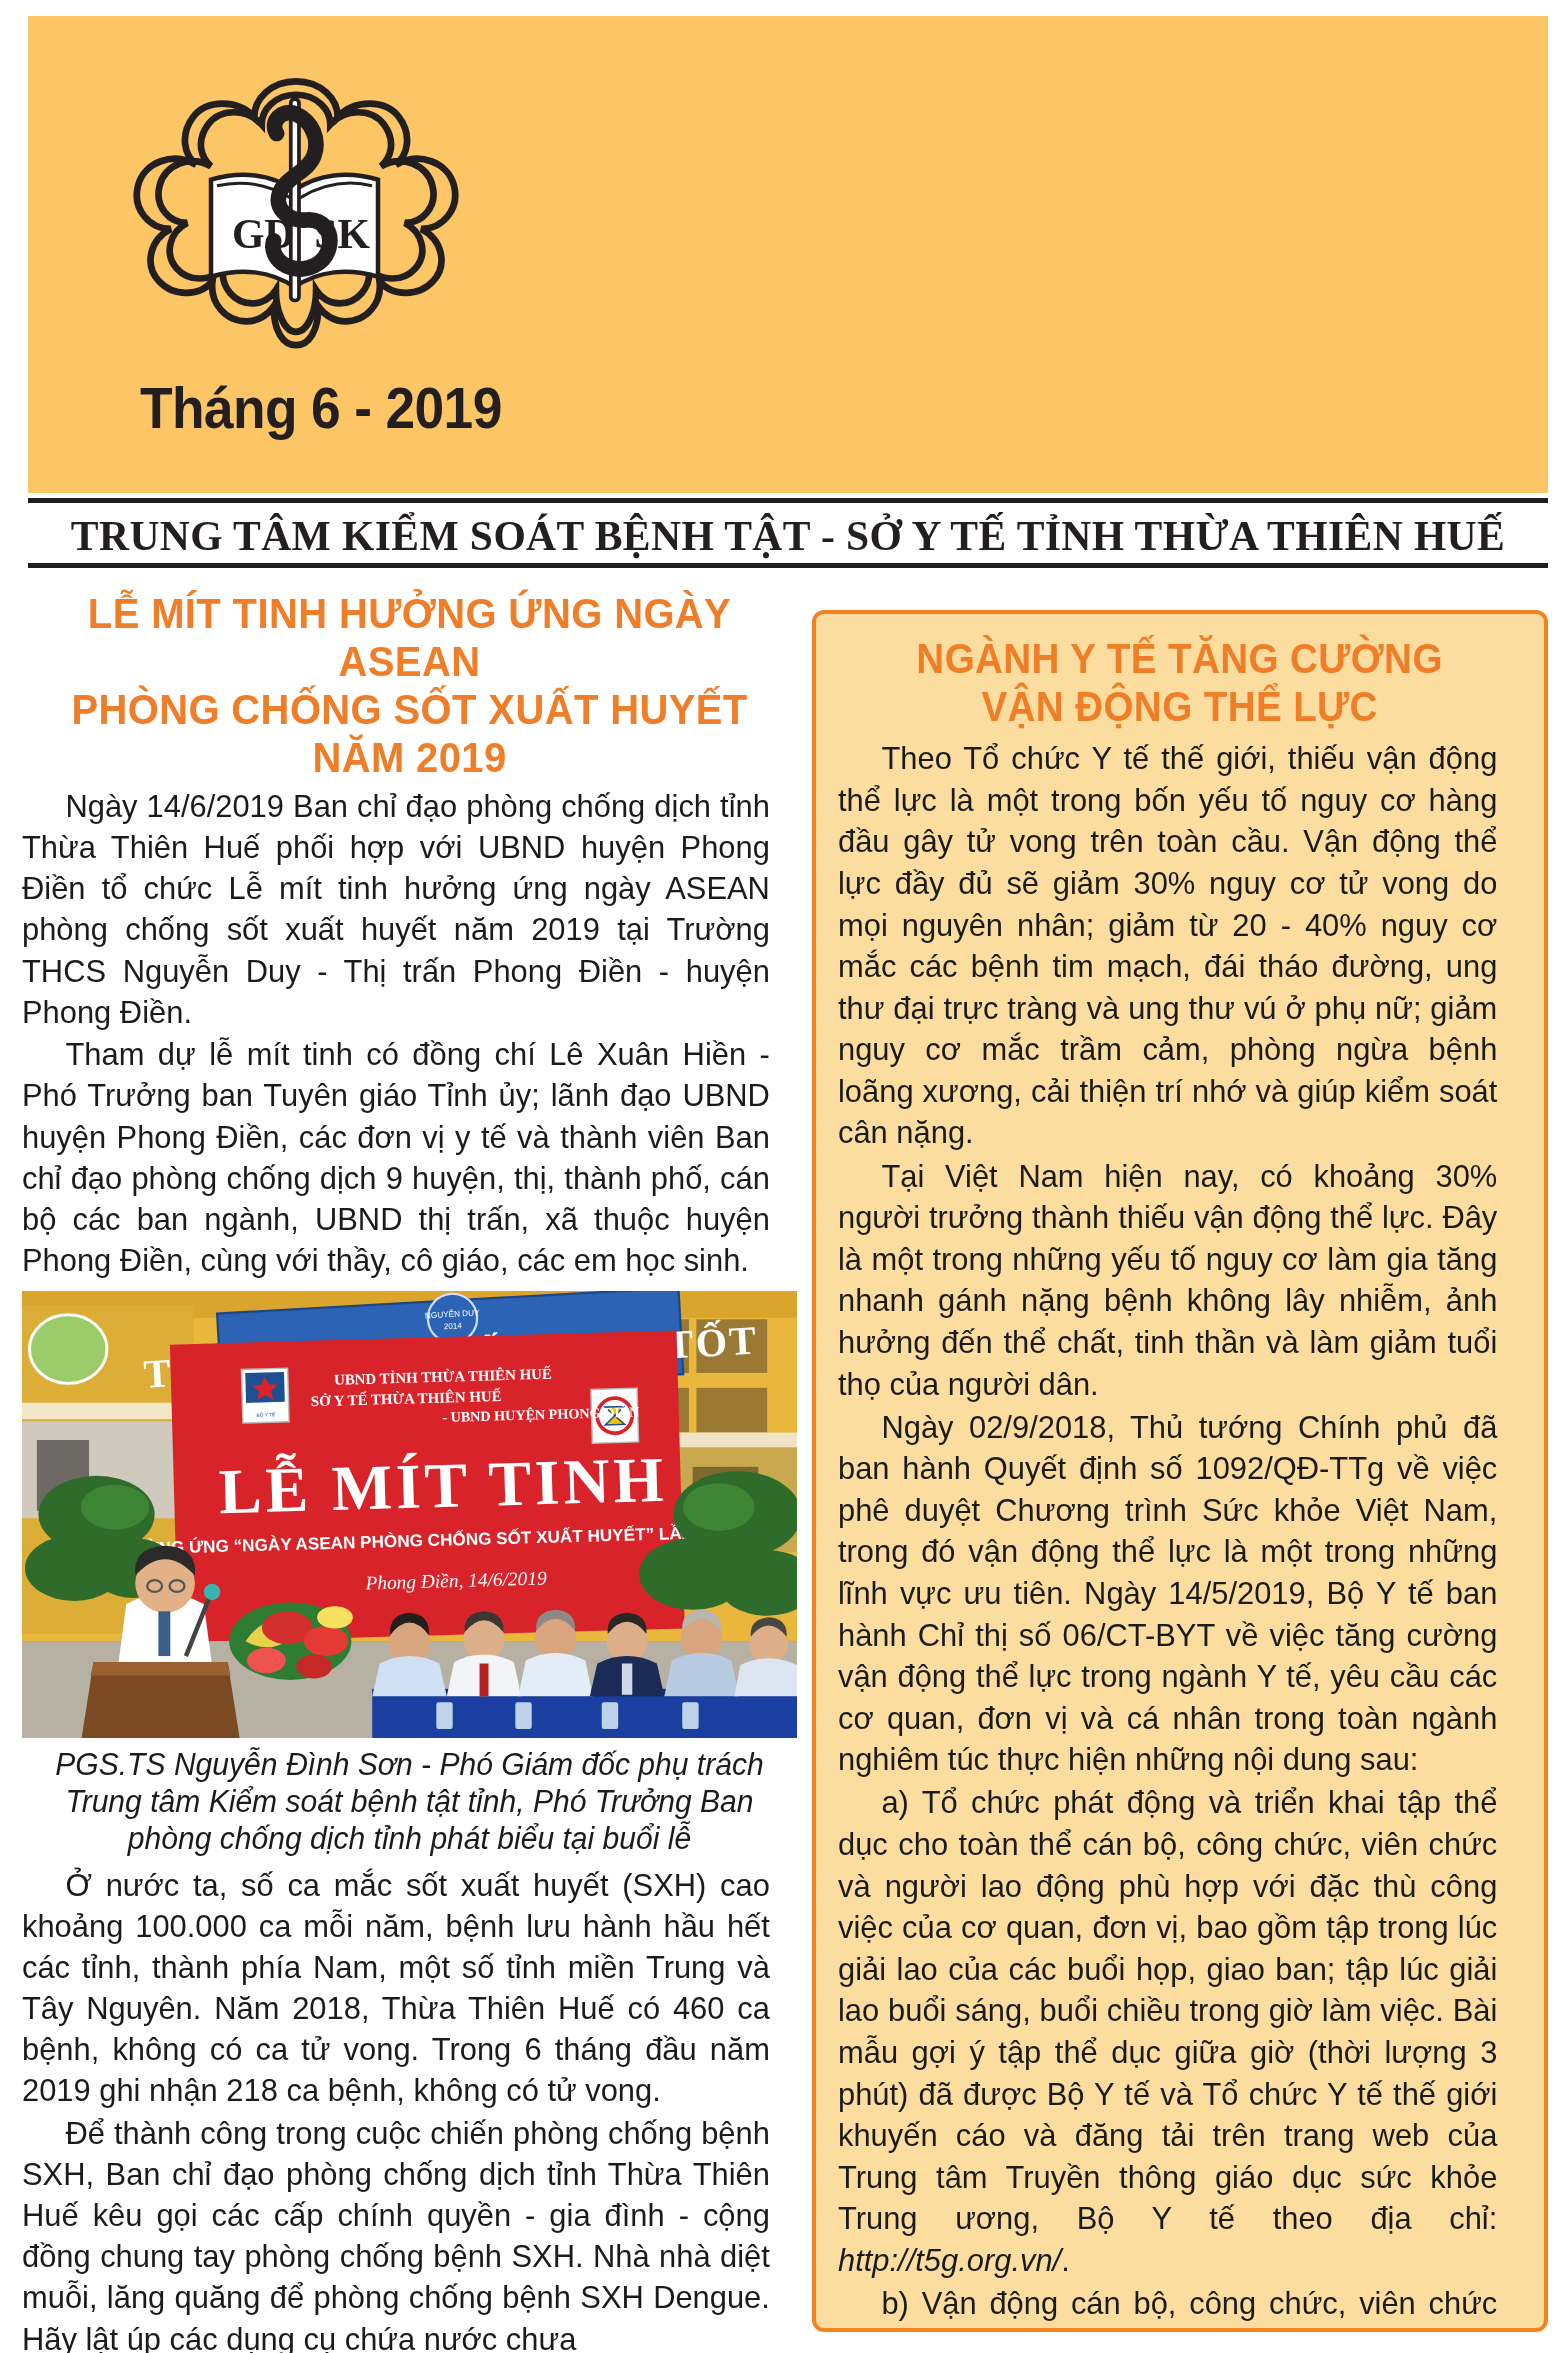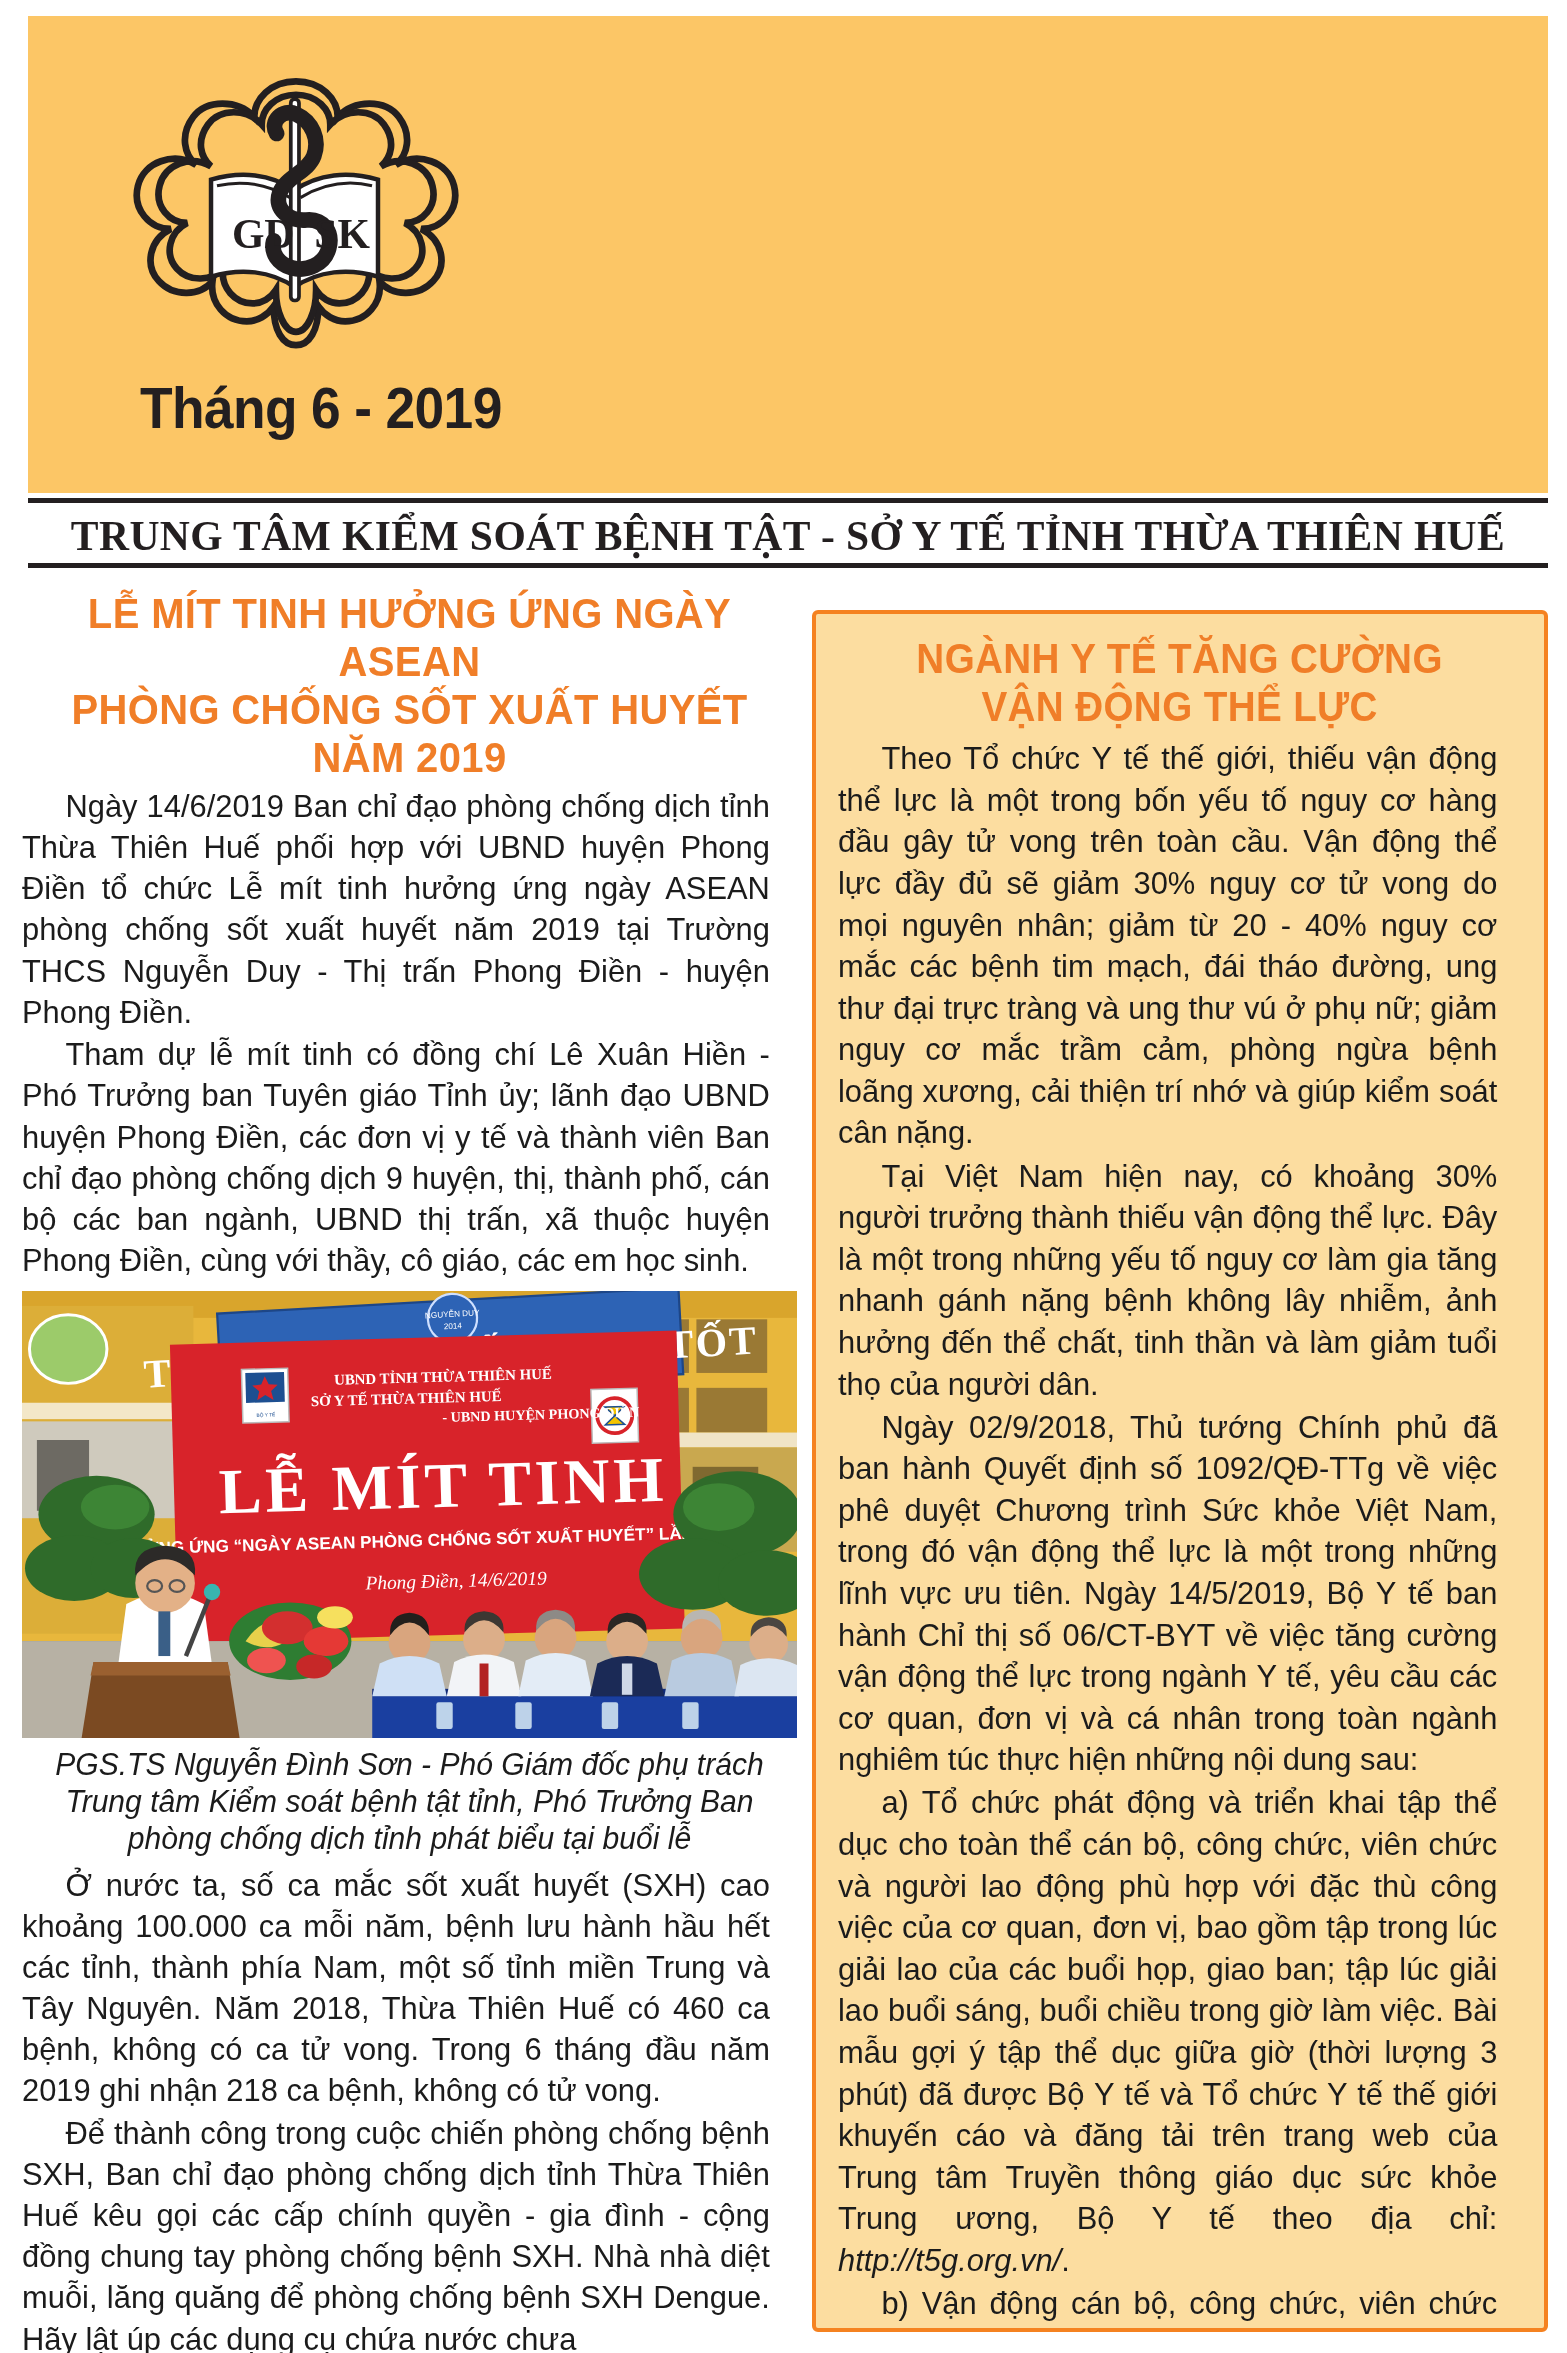--- a/index.html
+++ b/index.html
@@ -69,21 +69,21 @@
   .rule-bot{position:absolute;left:28px;top:563px;width:1520px;height:5.2px;background:#231f20;}
 
   
   .col-left{
     position:absolute;left:22.4px;top:589px;width:775px;
   }
   .col-right{
     position:absolute;left:812px;top:610px;width:736px;height:1722px;
     background:#fcdda0;
     border:4.5px solid #f58220;
-    border-radius:6px;
+    border-radius:12px;
     box-sizing:border-box;
     padding:16.4px 22.4px 7.5px 22.4px;
     overflow:hidden;
   }
 
   .headline{
     font-family:"Liberation Sans", sans-serif;
     font-weight:bold;
     color:#f07e28;
     font-size:43px;line-height:1.12;

